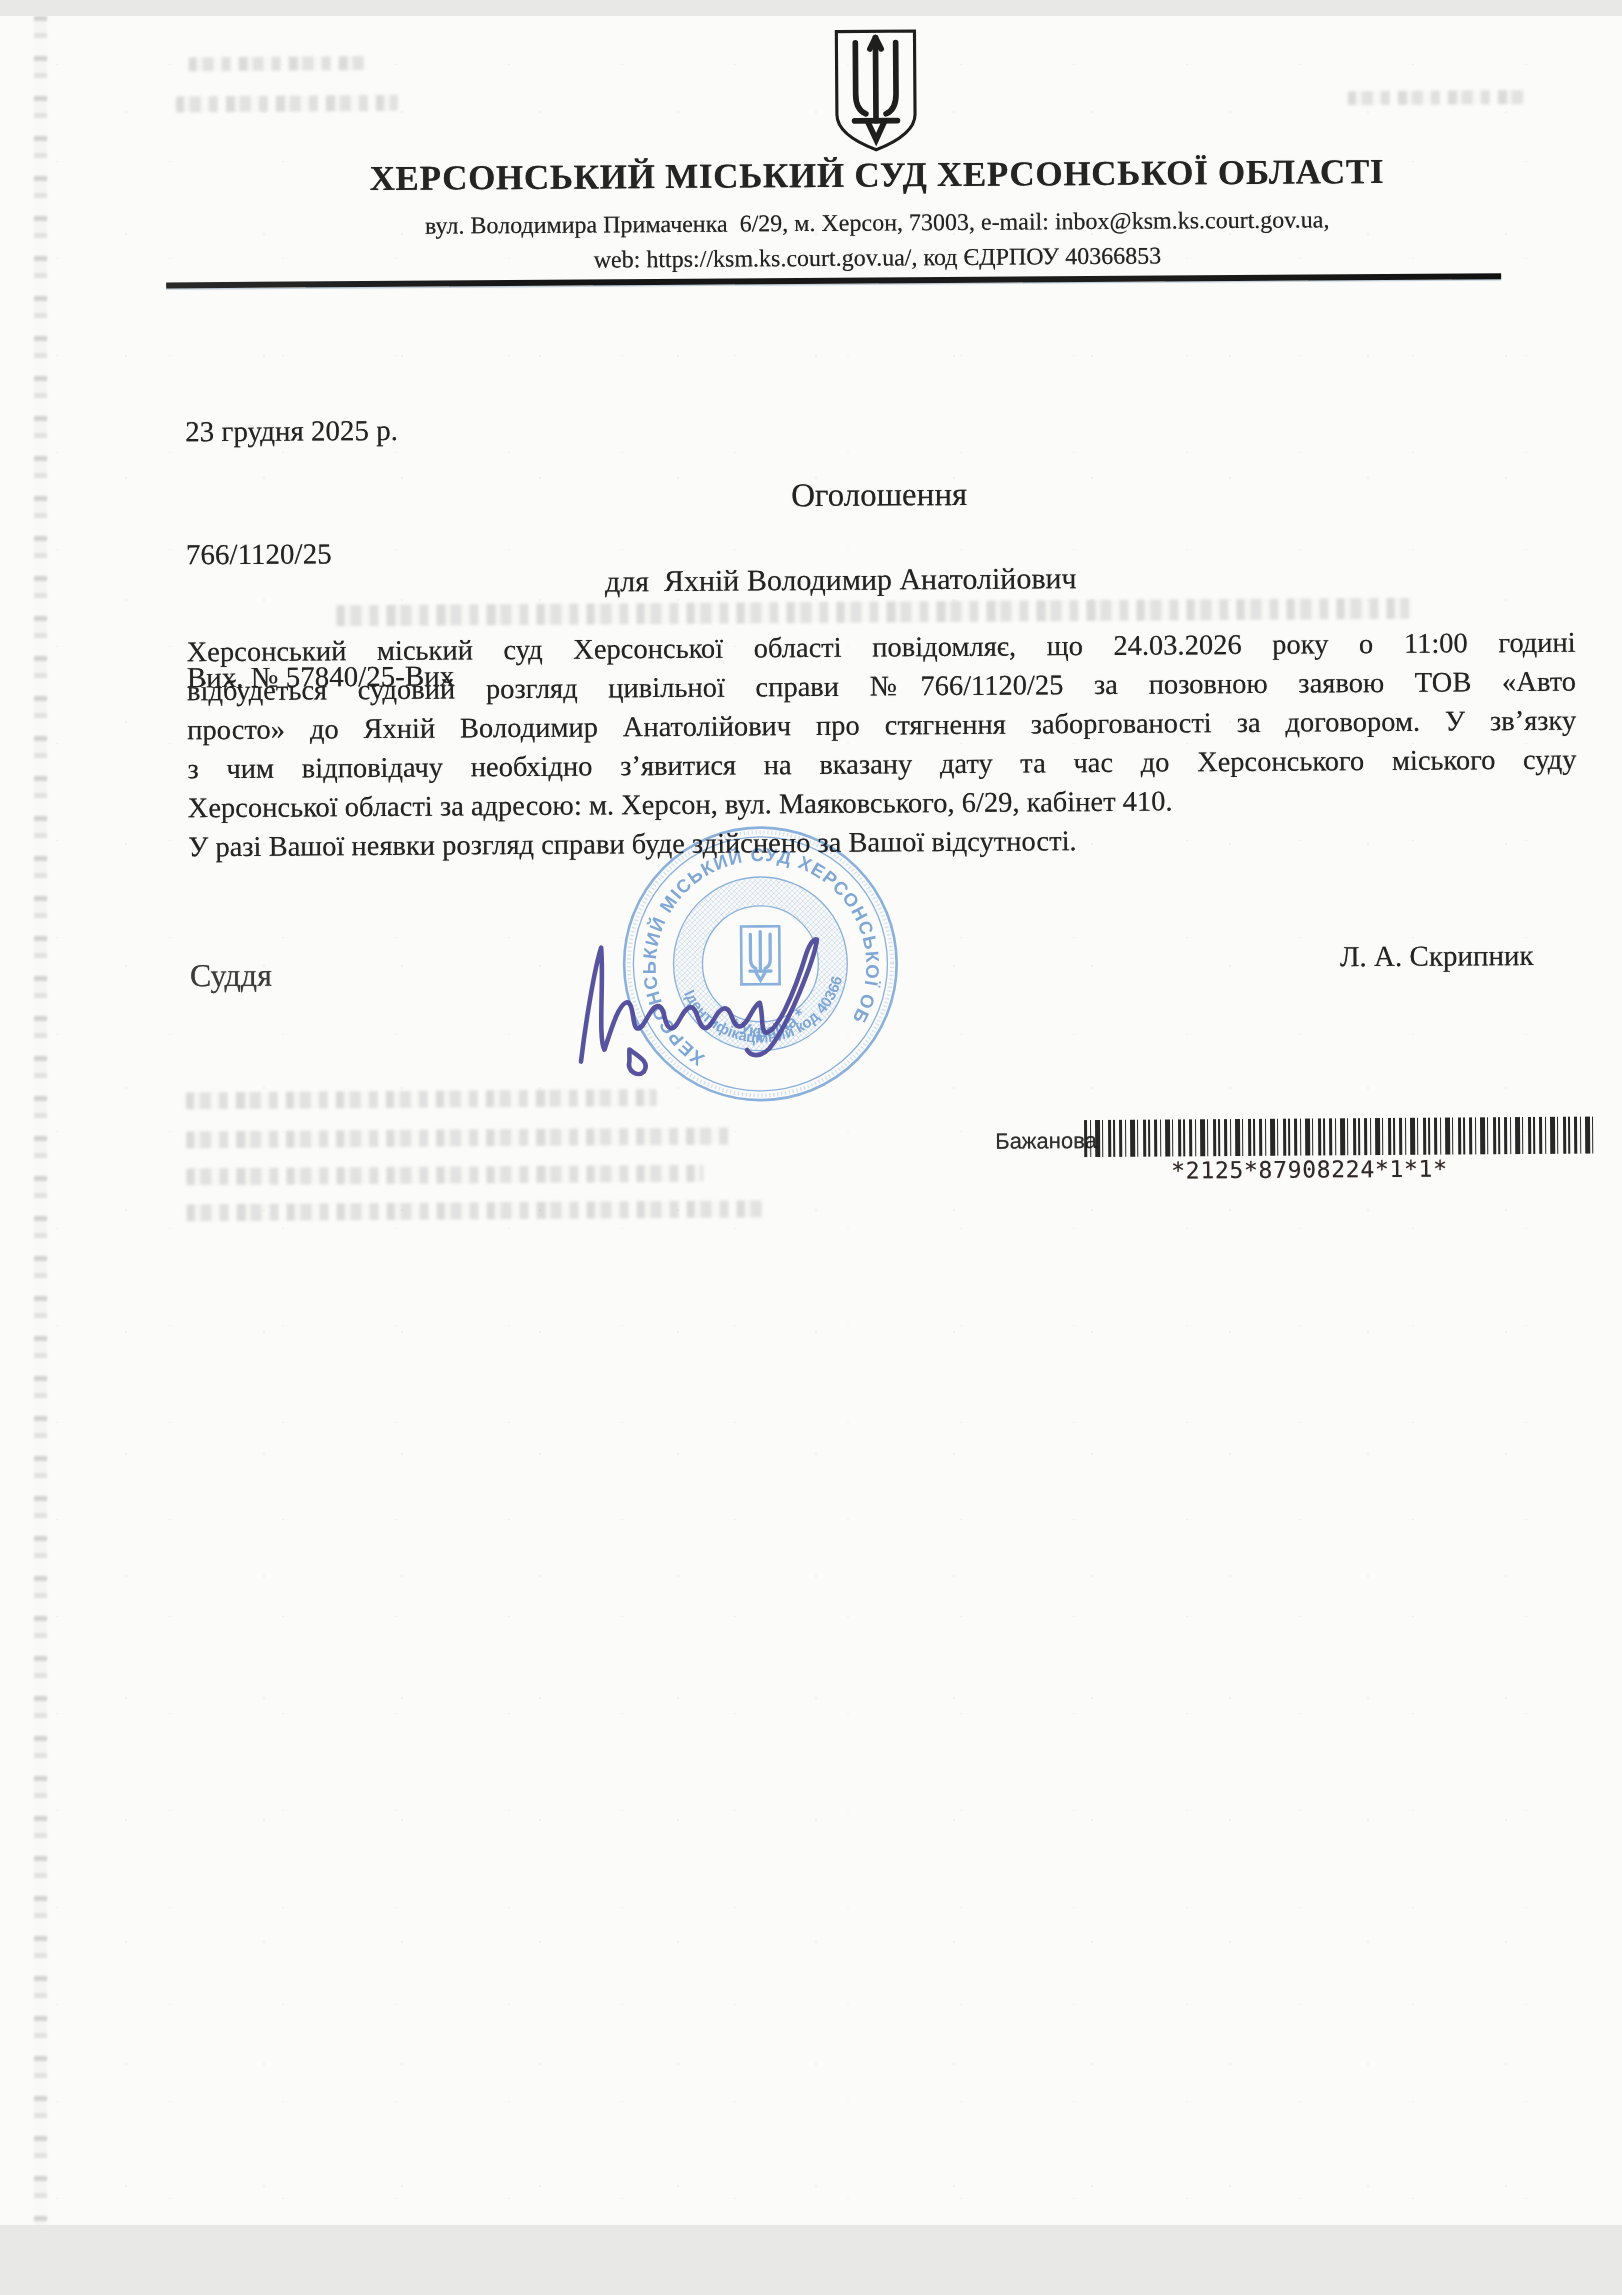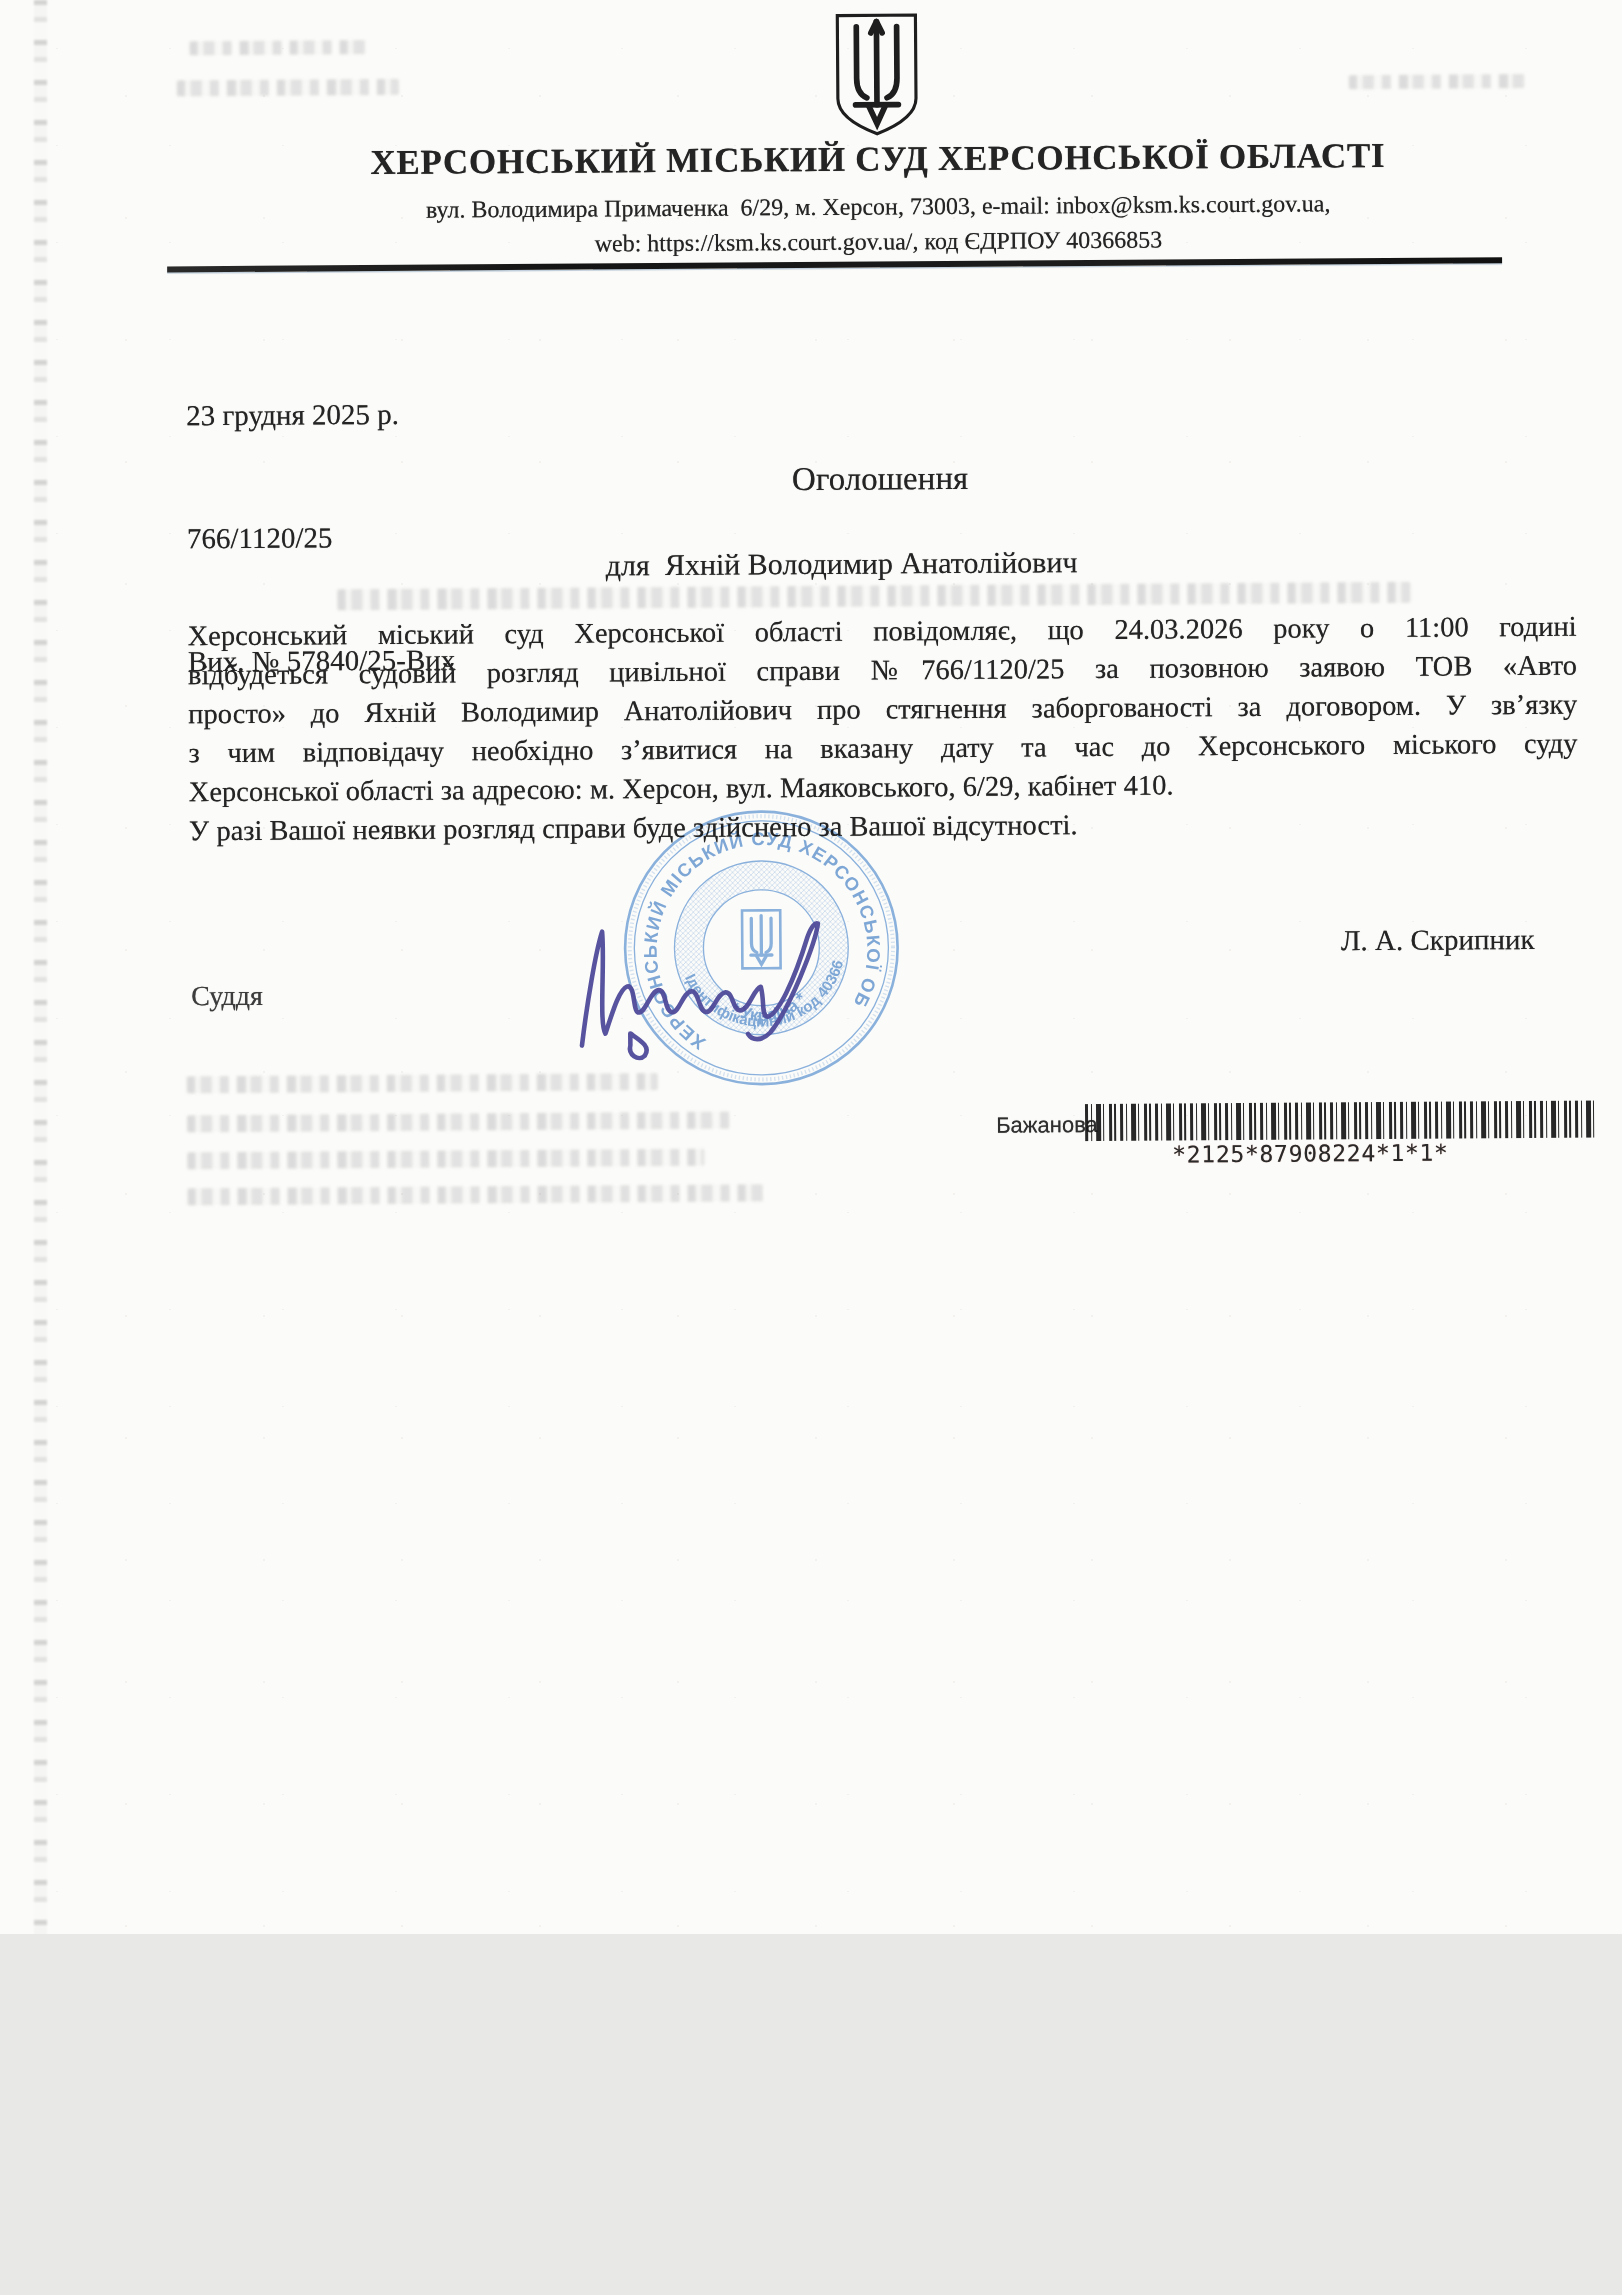--- a/index.html
+++ b/index.html
@@ -1,19 +1,19 @@
 <!DOCTYPE html>
 <html lang="uk" style="font-size:10.5px"><head>
 <meta charset="utf-8">
 <style>
   html,body{margin:0;padding:0;background:#e8e8e6;}
   .page{
     position:relative;
-    width:1623px;height:1934px;
-    margin:0 auto;
+    width:1623px;height:2209px;
+    margin:16px auto;
     background:
       radial-gradient(rgba(60,60,60,0.05) 1px, transparent 1px),
       radial-gradient(rgba(90,70,50,0.05) 0.8px, transparent 0.9px),
       #fbfbf9;
     background-size:113px 97px, 138px 122px;
     background-position:0 0, 57px 35px;
     overflow:hidden;
     font-family:"Liberation Serif", serif;
     color:#242424;
   }
@@ -48,21 +48,21 @@
     position:absolute; left:144px; top:461px; width:1479px;
     text-align:center; font-size:33px;
   }
   .addressee{
     position:absolute; left:105px; top:547px; width:1479px;
     text-align:center; font-size:30px; white-space:pre;
   }
   .body-par{ position:absolute; left:190px; top:612px; width:1389px; font-size:28.5px; }
   .bline{ height:39px; line-height:39px; text-align:justify; text-align-last:justify; white-space:normal; }
   .bline.flush{ text-align:left; text-align-last:left; }
-  .judge-label{ position:absolute; left:191px; top:976px; font-size:28px; color:#3c3c3c; }
+  .judge-label{ position:absolute; left:191px; top:937px; font-size:32px; color:#3c3c3c; }
   .judge-name{ position:absolute; left:1341px; top:928px; font-size:29px; }
   .stamp{ position:absolute; left:620px; top:806px; width:283px; height:283px; opacity:.88; mix-blend-mode:multiply; }
   .sig{ position:absolute; left:567px; top:904px; width:318px; height:157px; }
   .clerk{ position:absolute; left:995px; top:1114px; font-size:22px; font-family:"Liberation Sans",sans-serif; color:#2f2f2f; }
   .barcode{
     position:absolute; left:1084px; top:1106px; width:509px; height:37px;
     background:
       repeating-linear-gradient(90deg,
         #151515 0 2.6px, transparent 2.6px 5.9px,
         #151515 5.9px 7.2px, transparent 7.2px 11px,

